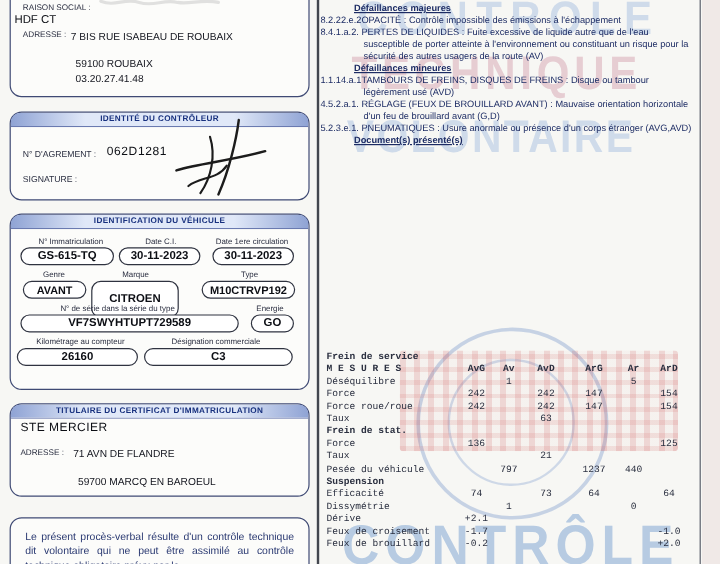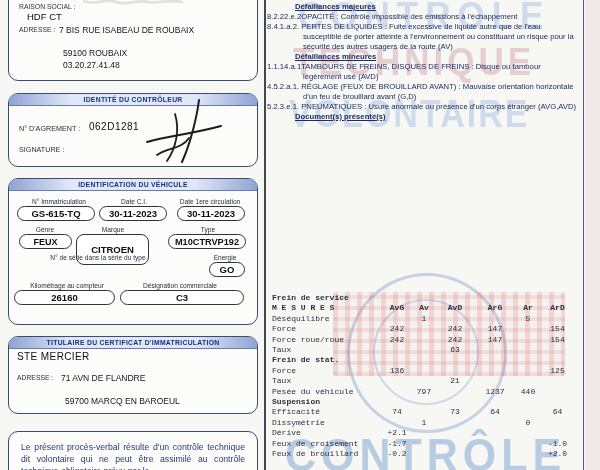--- a/index.html
+++ b/index.html
@@ -82,21 +82,21 @@
 <div class="vline vline-right"></div>
 
 <div class="content">
 
   <svg class="smudge" width="110" height="10" viewBox="0 0 110 10">
     <path d="M6,3 C18,8 26,0 38,4 C50,8 58,1 70,4 C80,6 90,1 104,4" stroke="#15151a" stroke-width="2.6" fill="none" stroke-linecap="round"></path>
   </svg>
 
   <div class="lbox" style="top:-22px;height:103px;">
     <div class="slabel" style="left:10px;top:24px;">RAISON SOCIAL :</div>
-    <div class="bigval" style="left:18px;top:32px;">HDF CT</div>
+    <div class="bigval" style="left:3px;top:32px;">HDF CT</div>
     <div class="slabel" style="left:10px;top:47px;">ADRESSE :</div>
     <div class="mval" style="left:50px;top:46px;">7 BIS RUE ISABEAU DE ROUBAIX</div>
     <div class="mval" style="left:54px;top:69px;">59100 ROUBAIX</div>
     <div class="mval" style="left:54px;top:81px;">03.20.27.41.48</div>
   </div>
 
   <div class="lbox" style="top:93px;height:74px;">
     <div class="band">IDENTITÉ DU CONTRÔLEUR</div>
     <div class="slabel" style="left:10px;top:30px;font-size:7.2px;">N° D'AGREMENT :</div>
     <div class="bigval" style="left:80px;top:27px;font-size:10px;letter-spacing:.5px;">062D1281</div>
@@ -115,26 +115,27 @@
     <div class="plabel" style="left:8px;top:19px;width:84px;">N° Immatriculation</div>
     <div class="plabel" style="left:92px;top:19px;width:66px;">Date C.I.</div>
     <div class="plabel" style="left:160px;top:19px;width:82px;">Date 1ere circulation</div>
     <div class="pill" style="left:8px;top:27px;width:78px;height:15px;font-size:9.5px;">GS-615-TQ</div>
     <div class="pill" style="left:90px;top:27px;width:68px;height:15px;font-size:9.5px;">30-11-2023</div>
     <div class="pill" style="left:168px;top:27px;width:68px;height:15px;font-size:9.5px;">30-11-2023</div>
 
     <div class="plabel" style="left:8px;top:47px;width:56px;">Genre</div>
     <div class="plabel" style="left:67px;top:47px;width:74px;">Marque</div>
     <div class="plabel" style="left:160px;top:47px;width:78px;">Type</div>
-    <div class="pill" style="left:10px;top:55px;width:53px;height:15px;">FEUX</div>
+    <div class="pill" style="left:10px;top:55px;width:53px;height:15px;">AVANT</div>
     <div class="pill" style="left:67px;top:55px;width:73px;height:31px;font-size:9.5px;">CITROEN</div>
     <div class="pill" style="left:159px;top:55px;width:78px;height:15px;font-size:9.2px;">M10CTRVP192</div>
 
     <div class="plabel" style="left:8px;top:75px;width:162px;">N° de série dans la série du type</div>
     <div class="plabel" style="left:186px;top:75px;width:60px;">Energie</div>
+    <div class="pill" style="left:8px;top:83px;width:182px;height:15px;font-size:9.5px;">VF7SWYHTUPT729589</div>
     <div class="pill" style="left:200px;top:83px;width:36px;height:15px;font-size:9.5px;">GO</div>
 
     <div class="plabel" style="left:0px;top:103px;width:116px;">Kilométrage au compteur</div>
     <div class="plabel" style="left:110px;top:103px;width:122px;">Désignation commerciale</div>
     <div class="pill" style="left:5px;top:111px;width:101px;height:15px;font-size:9.5px;">26160</div>
     <div class="pill" style="left:111px;top:111px;width:124px;height:15px;font-size:9.5px;">C3</div>
   </div>
 
   <div class="lbox" style="top:336px;height:78px;">
     <div class="band">TITULAIRE DU CERTIFICAT D'IMMATRICULATION</div>

